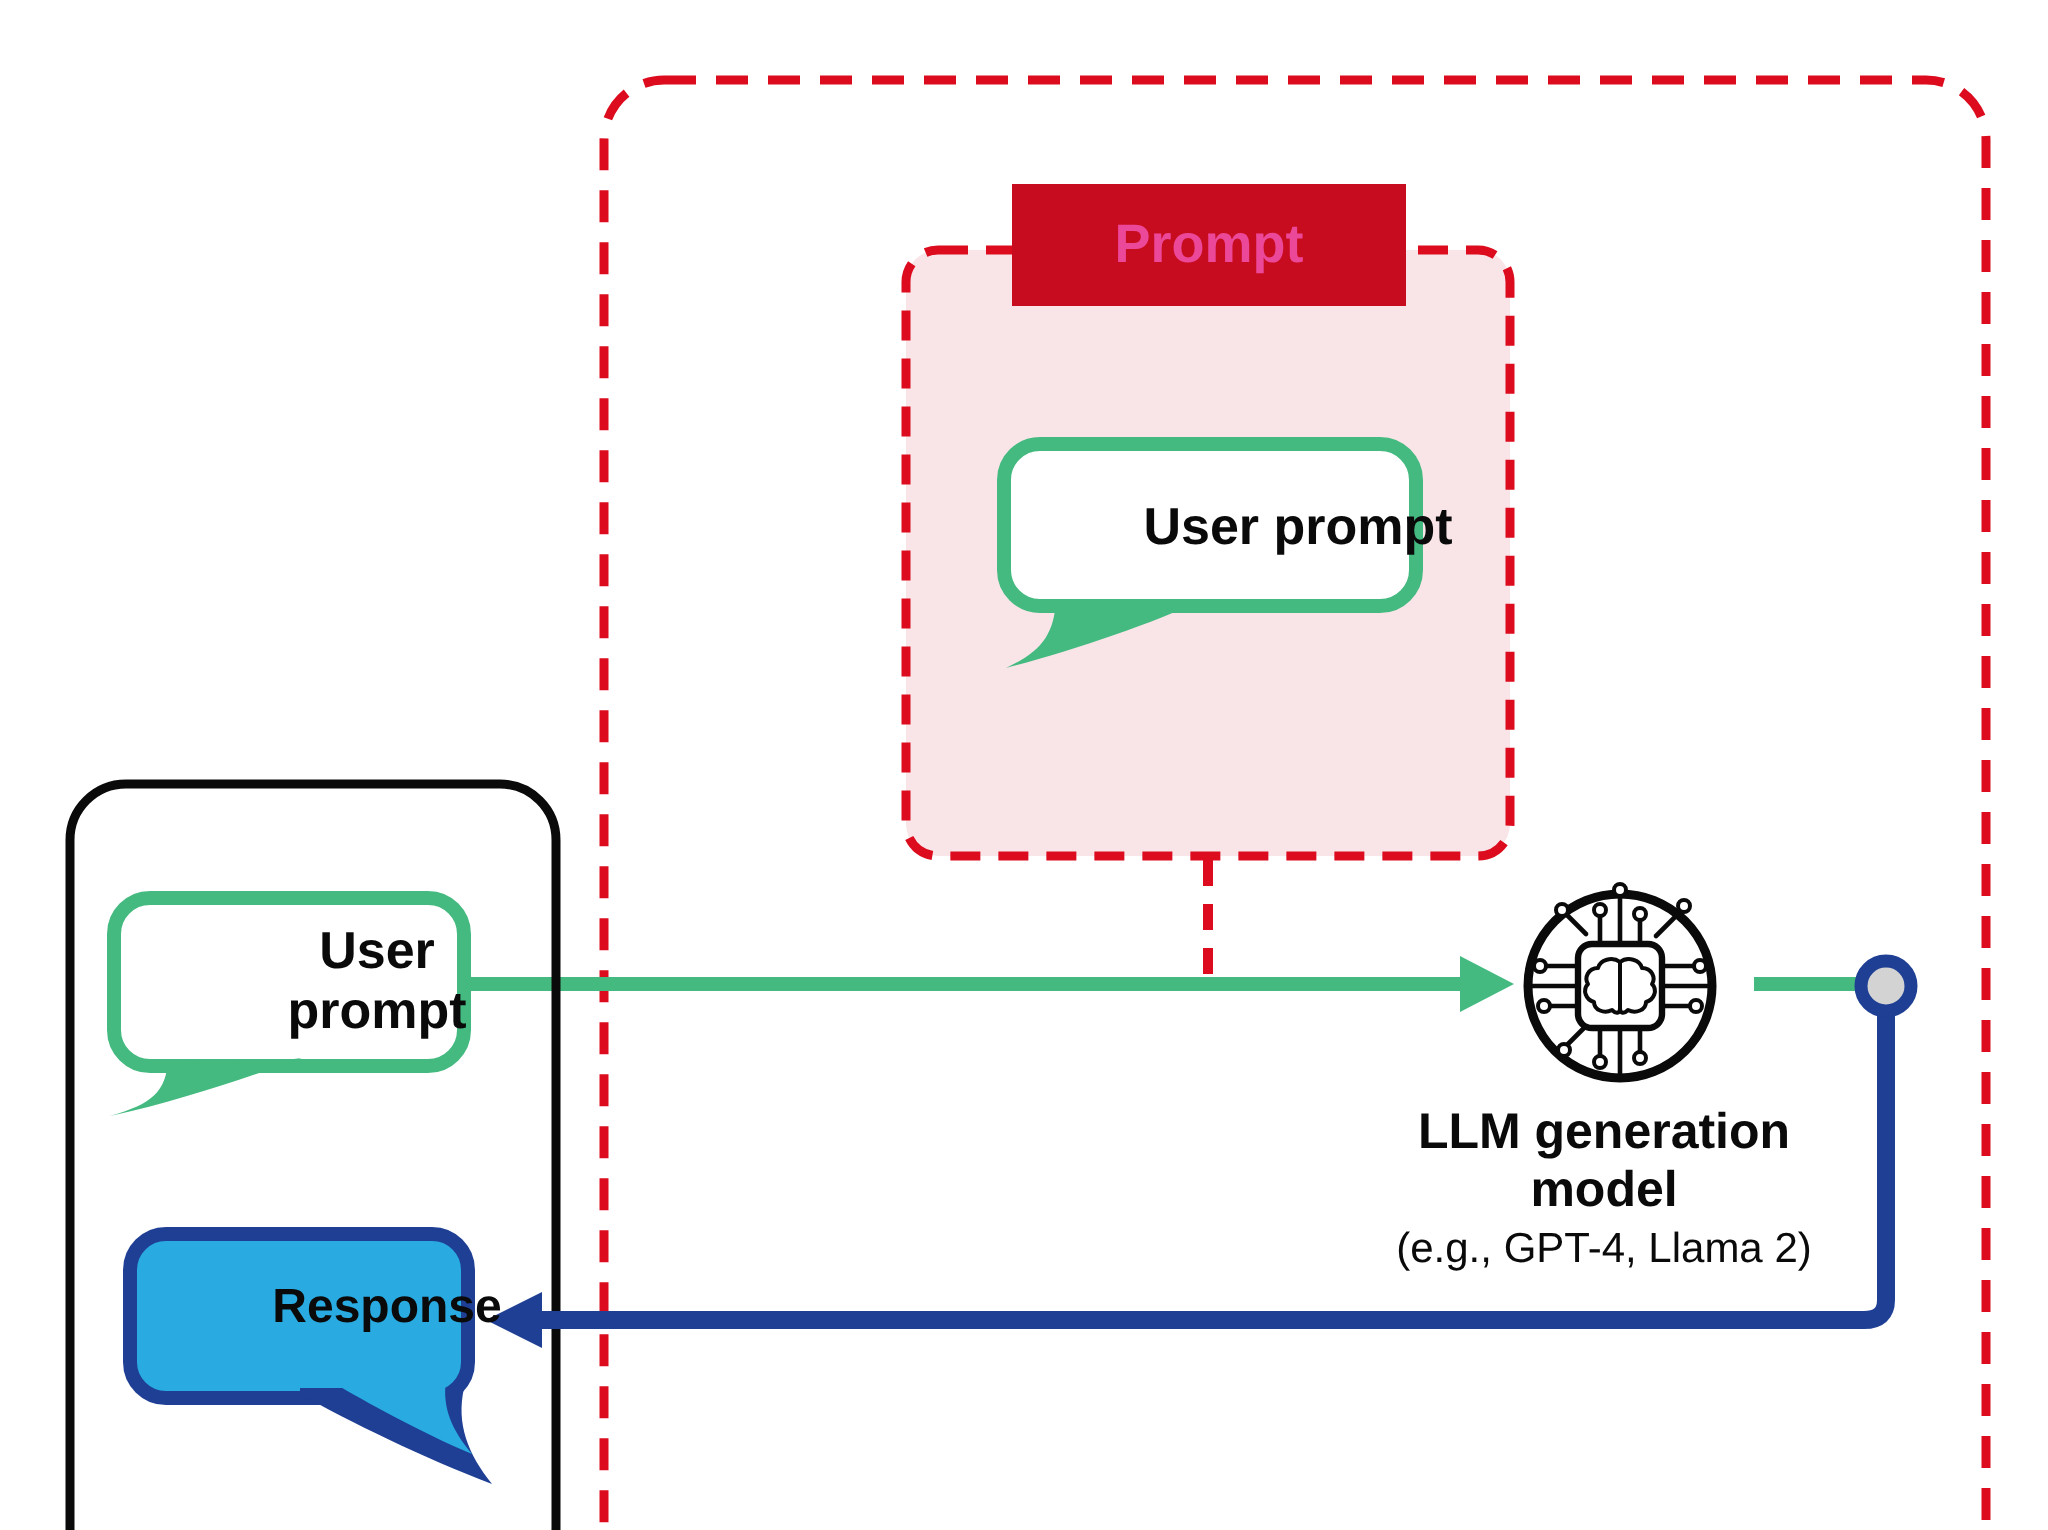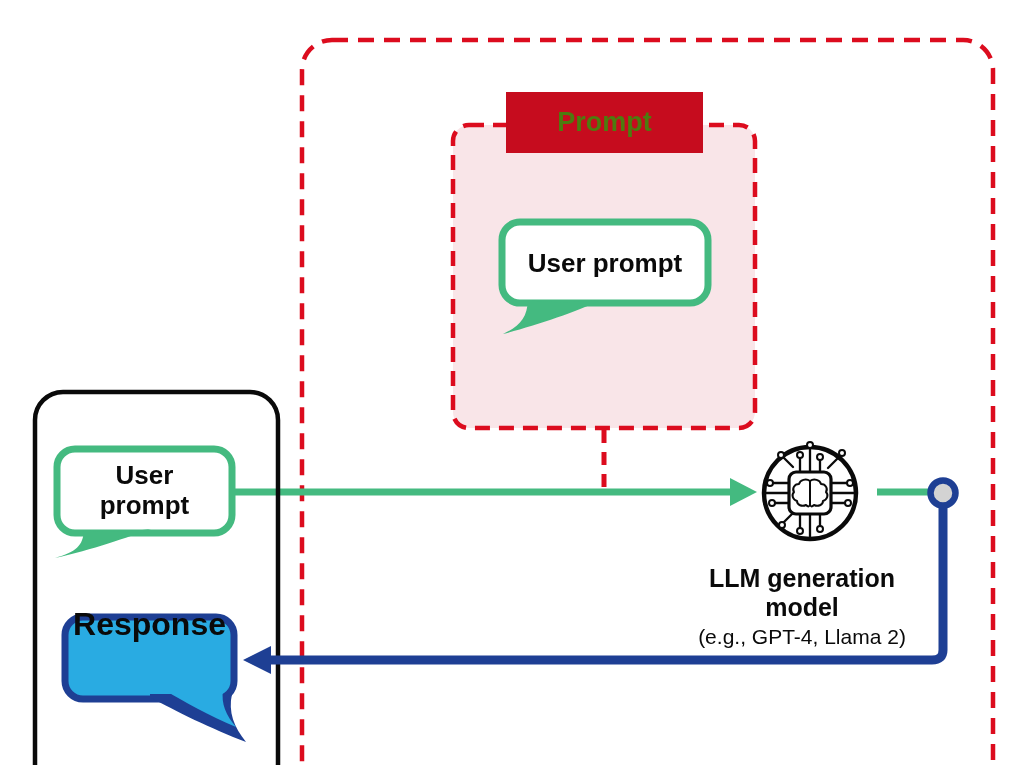--- a/index.html
+++ b/index.html
@@ -21,35 +21,35 @@
     font-family:"Liberation Sans", sans-serif;
   }
   .canvas svg{position:absolute;left:0;top:0;}
   .txt{
     position:absolute;
     display:flex;align-items:center;justify-content:center;
     text-align:center;
     color:var(--ink);
     pointer-events:none;
   }
-  .txt.bold{font-weight:700;}
+  .txt.bold{font-weight:700;padding-left:44px;}
   .prompt-label-text{
     left:506px;top:92px;width:197px;height:61px;
-    color:#4d7c0f;font-weight:700;font-size:27px;
+    color:#ec4899;font-weight:700;font-size:27px;
   }
   .bubble1-text{left:500px;top:222px;width:210px;height:82px;font-size:26px;}
   .bubble2-text{left:57px;top:449px;width:175px;height:84px;font-size:26px;line-height:1.15;}
   .bubble2-text span{display:inline-block;max-width:105px;}
-  .response-text{left:65px;top:583px;width:169px;height:82px;font-size:32px;}
+  .response-text{left:65px;top:613px;width:169px;height:82px;font-size:24px;}
   .llm-caption{
     position:absolute;left:662px;top:552px;width:280px;
     text-align:center;pointer-events:none;color:var(--ink);
   }
   .llm-name{font-weight:700;font-size:25px;line-height:1.17;}
-  .llm-name span{display:inline-block;max-width:205px;margin-top:12px;}
+  .llm-name span{display:inline-block;max-width:205px;}
   .llm-examples{font-weight:400;font-size:21px;line-height:1.25;margin-top:1px;}
 </style>
 </head>
 <body>
 
 <div class="canvas">
 
   <svg width="1024" height="765" viewBox="0 0 1024 765">
 
     <rect x="302" y="40" width="691" height="770" rx="30" fill="none" style="stroke:var(--red-dash)" stroke-width="4.5" stroke-dasharray="16 10"></rect>

